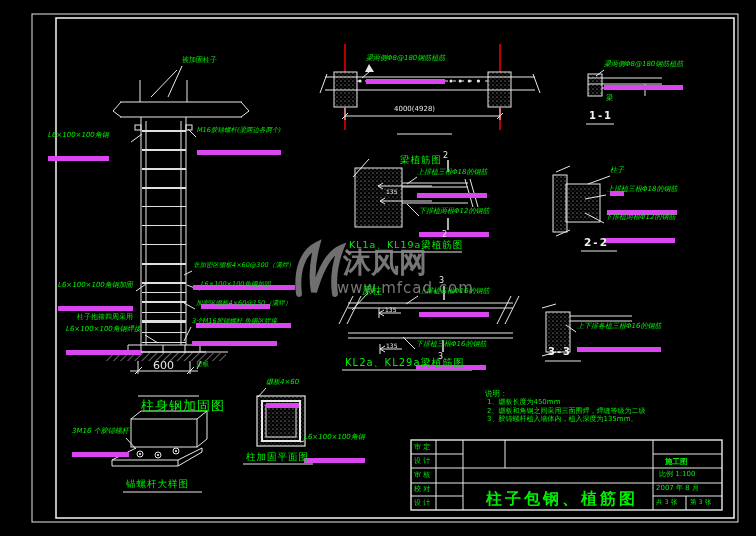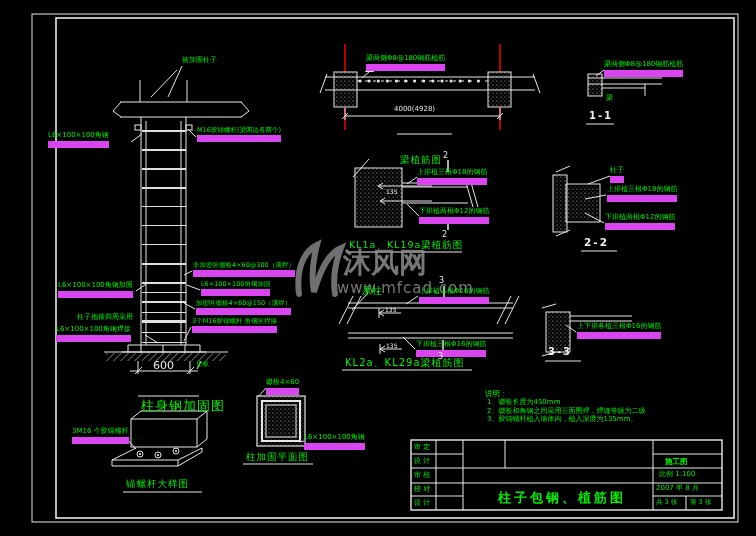--- a/index.html
+++ b/index.html
@@ -1,21 +1,21 @@
 <!DOCTYPE html>
 <html><head>
 <meta charset="utf-8">
 <style>
   html,body{margin:0;padding:0;background:#000;}
   #canvas{position:relative;width:756px;height:536px;background:#000;overflow:hidden;
           font-family:"DejaVu Sans",sans-serif;}
   svg{position:absolute;left:0;top:0;}
   .lab{position:absolute;color:#00f000;white-space:nowrap;line-height:1.1;
        font-family:"DejaVu Sans",sans-serif;}
-  .u{border-bottom:7px solid #d946ef;padding-bottom:1px;}
+  .u{border-bottom:5px solid #d946ef;padding-bottom:16px;font-style:italic;}
   .wt{position:absolute;color:#e8e8e8;white-space:nowrap;line-height:1;}
   .dt{position:absolute;color:#00f000;white-space:nowrap;line-height:1;letter-spacing:1px;}
   .stitle{position:absolute;color:#f0f0f0;white-space:nowrap;line-height:1;font-weight:bold;letter-spacing:2px;}
   .battens{position:absolute;background:repeating-linear-gradient(to bottom,#e0e0e0 0,#e0e0e0 1.5px,transparent 1.5px,transparent 19px);}
   .battens-dense{position:absolute;background:repeating-linear-gradient(to bottom,#e0e0e0 0,#e0e0e0 1.5px,transparent 1.5px,transparent 10px);}
   .wm{position:absolute;color:#8c8c8c;opacity:.85;white-space:nowrap;font-weight:bold;}
   .tbl-label{position:absolute;color:#00f000;white-space:nowrap;line-height:1;}
   .tb-title{position:absolute;color:#00f000;font-weight:bold;text-align:center;white-space:nowrap;letter-spacing:3px;}
 </style>
 </head>
@@ -186,21 +186,21 @@
     </svg>
     <div class="wm" style="left:343px;top:244px;font-size:28px;">沐风网</div>
     <div class="wm" style="left:337px;top:279px;font-size:15px;font-weight:normal;letter-spacing:1px;">www.mfcad.com</div>
   </div>
 
   <div class="lab" style="left:182px;top:57px;font-size:7px;">被加固柱子</div>
   <div class="lab u" style="left:48px;top:132px;font-size:7px;">L6×100×100角钢</div>
   <div class="lab u" style="left:197px;top:127px;font-size:6.5px;">M16胶锚螺杆(梁两边各两个)</div>
   <div class="lab u" style="left:58px;top:282px;font-size:7px;">L6×100×100角钢加固</div>
   <div class="lab" style="left:77px;top:314px;font-size:7px;">柱子抱箍四周采用</div>
-  <div class="lab u" style="left:56px;top:326px;font-size:7px;">L6×100×100角钢焊接</div>
+  <div class="lab u" style="left:66px;top:326px;font-size:7px;">L6×100×100角钢焊接</div>
   <div class="lab u" style="left:193px;top:262px;font-size:6.5px;">非加密区缀板4×60@300（满焊）</div>
   <div class="lab u" style="left:201px;top:281px;font-size:6.5px;">L6×100×100角钢加固</div>
   <div class="lab u" style="left:196px;top:300px;font-size:6.5px;">加密区缀板4×60@150（满焊）</div>
   <div class="lab u" style="left:192px;top:318px;font-size:6.5px;">3个M16胶锚螺杆 角钢区焊接</div>
   <div class="lab" style="left:196px;top:361px;font-size:6.5px;">垫板</div>
   <div class="wt" style="left:153px;top:360px;font-size:11px;">600</div>
   <div class="dt" style="left:141px;top:399px;font-size:13px;">柱身钢加固图</div>
 
   <div class="lab u" style="left:72px;top:428px;font-size:7px;">3M16 个胶锚螺杆</div>
   <div class="dt" style="left:126px;top:479px;font-size:9.5px;">锚螺杆大样图</div>
@@ -252,16 +252,16 @@
     <div class="tbl-label" style="left:414px;top:444px;font-size:7px;">审 定</div>
     <div class="tbl-label" style="left:414px;top:458px;font-size:7px;">设 计</div>
     <div class="tbl-label" style="left:414px;top:472px;font-size:7px;">审 核</div>
     <div class="tbl-label" style="left:414px;top:486px;font-size:7px;">校 对</div>
     <div class="tbl-label" style="left:414px;top:500px;font-size:7px;">设 计</div>
     <div class="tbl-label" style="left:665px;top:458px;font-size:7.5px;font-weight:bold;">施工图</div>
     <div class="tbl-label" style="left:659px;top:471px;font-size:7px;">比例 1:100</div>
     <div class="tbl-label" style="left:656px;top:485px;font-size:7px;">2007 年 8 月</div>
     <div class="tbl-label" style="left:656px;top:499px;font-size:6.5px;">共 3 张</div>
     <div class="tbl-label" style="left:690px;top:499px;font-size:6.5px;">第 3 张</div>
-    <div class="tb-title" style="left:463px;top:489px;width:198px;font-size:13px;">柱子包钢、植筋图</div>
+    <div class="tb-title" style="left:463px;top:489px;width:198px;font-size:16px;">柱子包钢、植筋图</div>
   </div>
 
 </div>
 
 </body></html>

